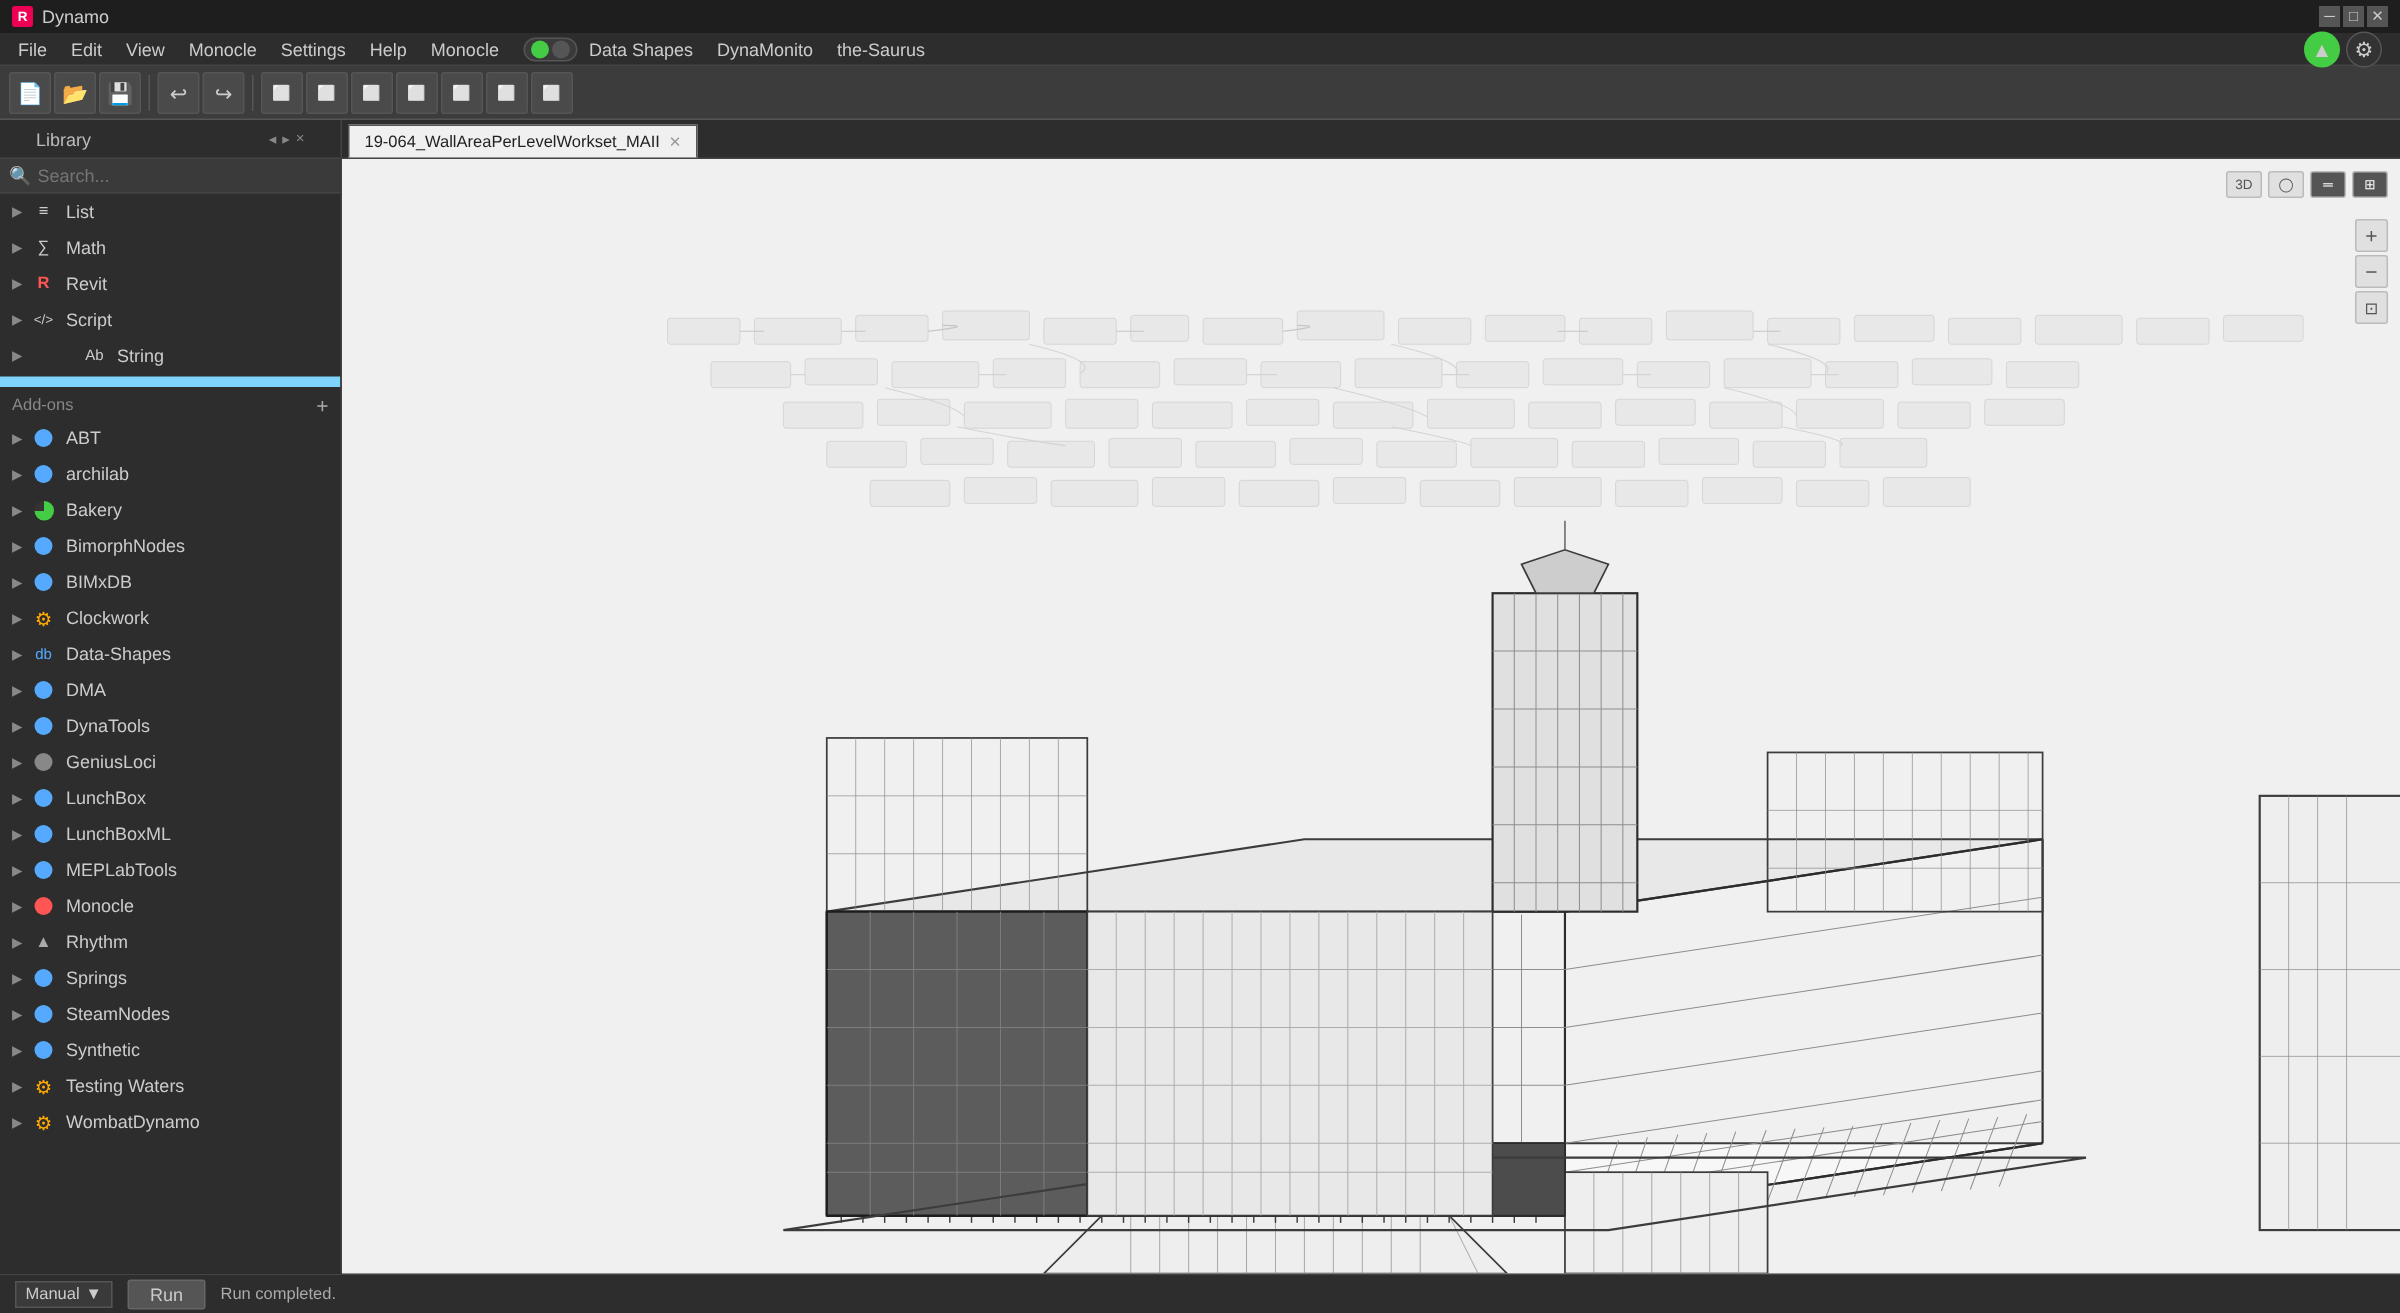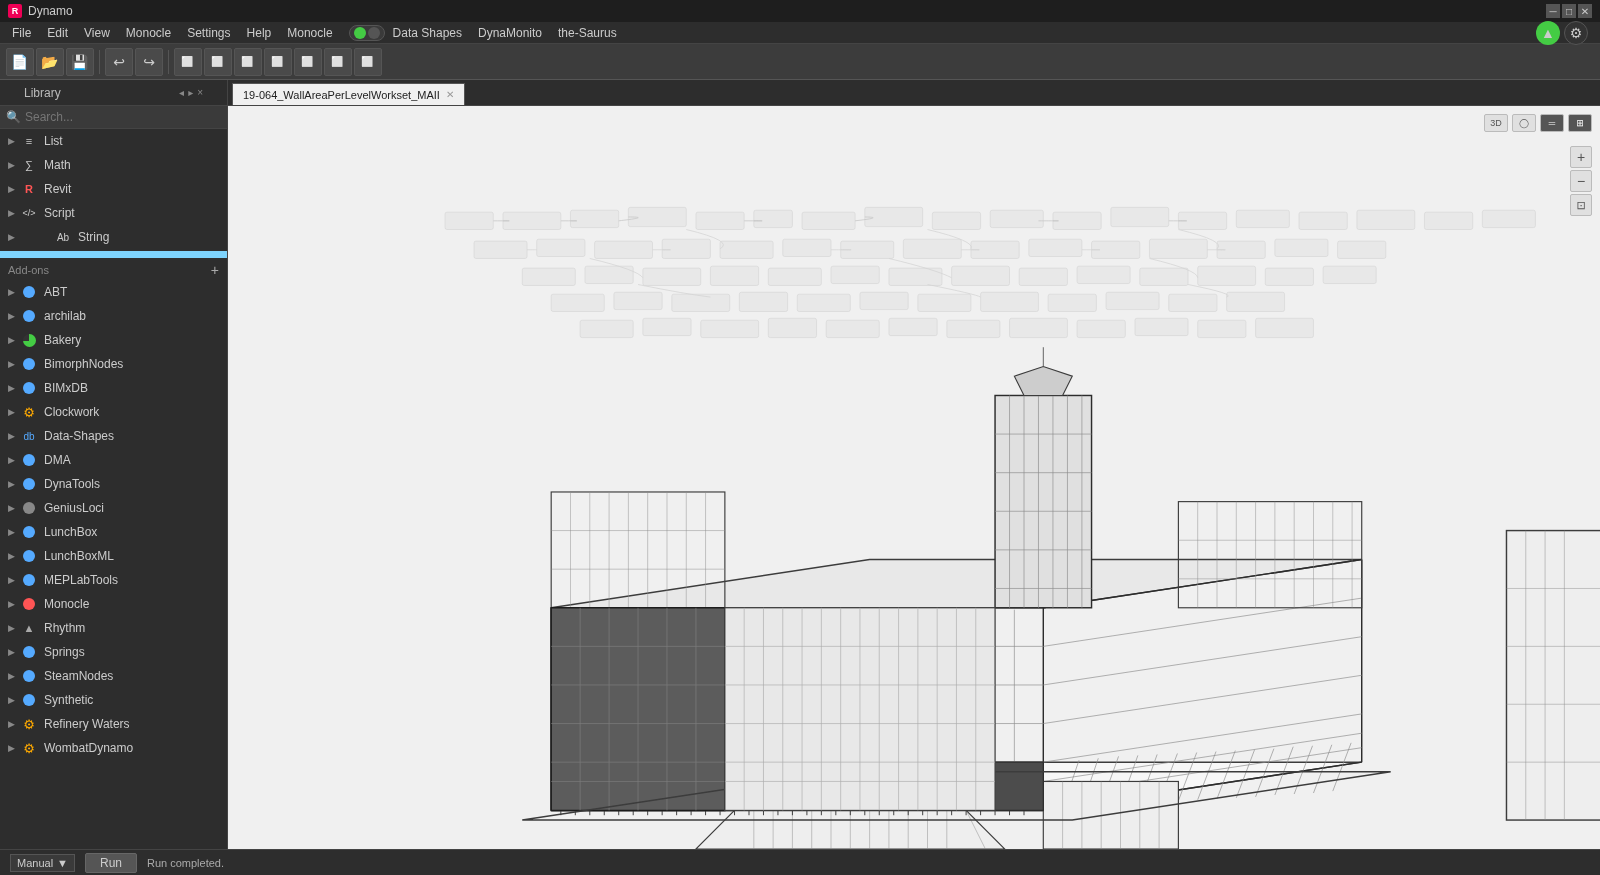--- a/index.html
+++ b/index.html
@@ -483,21 +483,21 @@
       <div class="sidebar-item">
         <span class="arrow">▶</span>
         <span class="item-icon">
             <span style="width:12px;height:12px;border-radius:50%;background:#5af;display:inline-block;"></span>
           </span>
         <span class="item-label">Synthetic</span>
       </div>
       <div class="sidebar-item">
         <span class="arrow">▶</span>
         <span class="item-icon" style="color:#fa0;font-size:13px;">⚙</span>
-        <span class="item-label">Refinery Waters</span>
+        <span class="item-label">Testing Waters</span>
       </div>
       <div class="sidebar-item">
         <span class="arrow">▶</span>
         <span class="item-icon" style="color:#fa0;font-size:13px;">⚙</span>
         <span class="item-label">WombatDynamo</span>
       </div>
 
     </div>
   </div>
 

